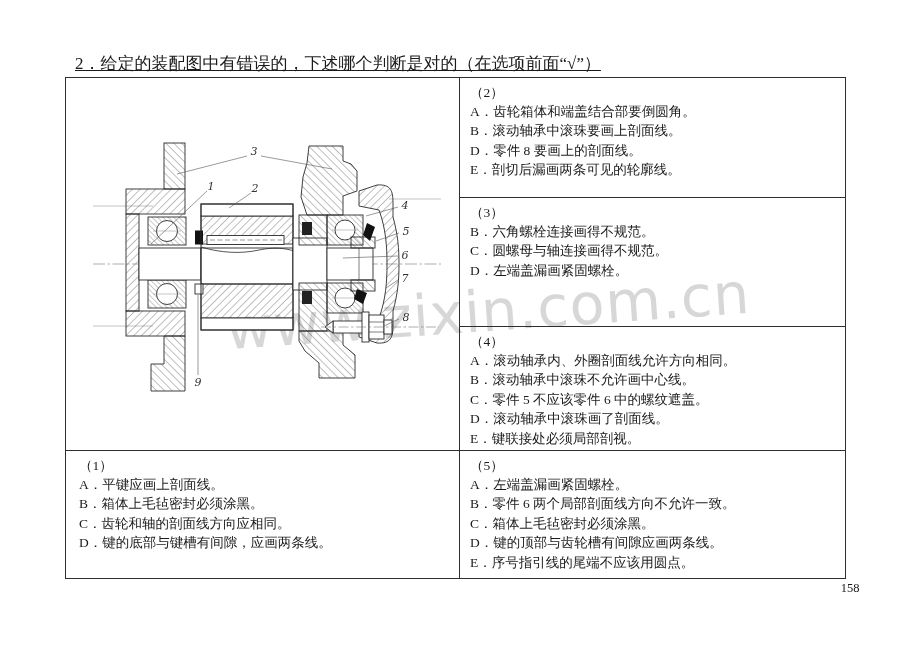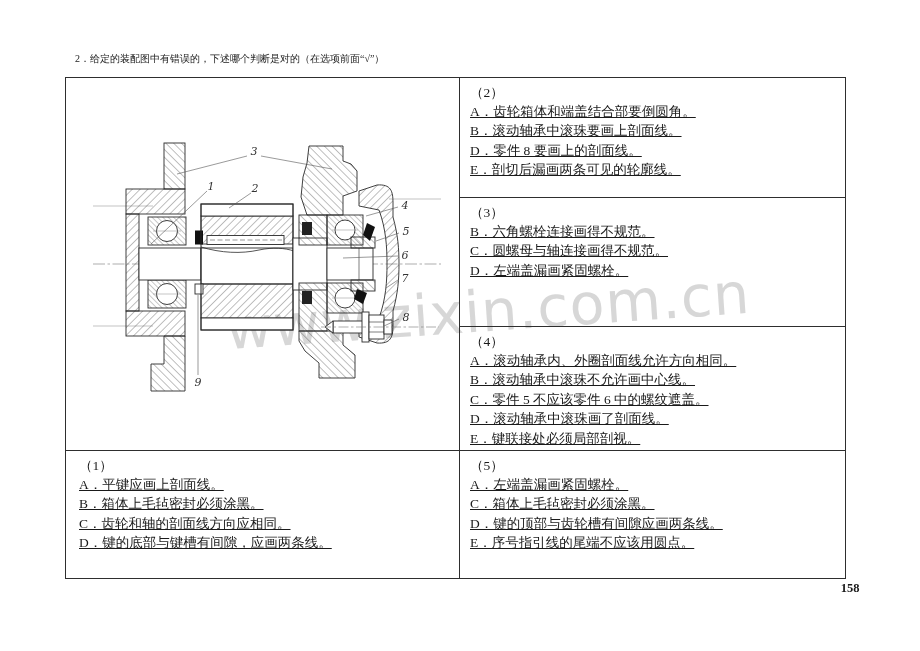--- a/index.html
+++ b/index.html
@@ -2,45 +2,45 @@
 <html><head>
 <meta charset="utf-8">
 <style>
   html,body{margin:0;padding:0;}
   body{
     width:920px;height:651px;position:relative;background:#ffffff;
     font-family:"Liberation Serif","DejaVu Serif",serif;color:#1a1a1a;
     overflow:hidden;
   }
   .title{
-    position:absolute;left:75px;top:52px;font-size:10px;white-space:nowrap;
+    position:absolute;left:75px;top:52px;font-size:17px;white-space:nowrap;text-decoration:underline;
   }
   .watermark{
     position:absolute;left:225px;top:278px;z-index:0;
     font-family:"DejaVu Sans","Liberation Sans",sans-serif;
     font-size:57px;color:#b7b7b7;opacity:0.55;letter-spacing:1px;
     transform:rotate(-4deg);white-space:nowrap;pointer-events:none;
   }
   .qtable{
     position:absolute;left:65px;top:77px;width:779px;height:500px;
     border:1px solid #2e2e2e;z-index:2;background:transparent;
   }
   .cell{position:absolute;box-sizing:border-box;font-size:13.5px;}
   .cell-draw{left:0;top:0;width:393px;height:372px;}
   .c2{left:393px;top:0;width:386px;height:119px;border-left:1px solid #2e2e2e;padding:5px 6px 0 10px;}
   .c3{left:393px;top:119px;width:386px;height:129px;border-left:1px solid #2e2e2e;border-top:1px solid #2e2e2e;padding:5px 6px 0 10px;}
   .c4{left:393px;top:248px;width:386px;height:124px;border-left:1px solid #2e2e2e;border-top:1px solid #2e2e2e;padding:5px 6px 0 10px;}
   .c1{left:0;top:372px;width:393px;height:128px;border-top:1px solid #2e2e2e;padding:5px 6px 0 13px;}
   .c5{left:393px;top:372px;width:386px;height:128px;border-left:1px solid #2e2e2e;border-top:1px solid #2e2e2e;padding:5px 6px 0 10px;}
   .q-header{line-height:19px;}
-  .q-option{line-height:19.4px;white-space:nowrap;text-decoration:underline;}
+  .q-option{line-height:19.4px;white-space:nowrap;}
   .figure{position:absolute;left:25px;top:38px;}
   .page-number{
     position:absolute;left:828px;top:581px;width:44px;text-align:center;
-    font-weight:bold;font-size:12.5px;z-index:2;
+    font-weight:normal;font-size:12.5px;z-index:2;
   }
   svg text.plbl{
     font-family:"DejaVu Serif","Liberation Serif",serif;
     font-style:italic;font-size:11px;fill:#333;
   }
 </style>
 </head>
 <body>
 
 <div class="title">2．给定的装配图中有错误的，下述哪个判断是对的（在选项前面“√”）</div>
@@ -208,20 +208,21 @@
     <div class="q-header">（1）</div>
     <div class="q-option">A．平键应画上剖面线。</div>
     <div class="q-option">B．箱体上毛毡密封必须涂黑。</div>
     <div class="q-option">C．齿轮和轴的剖面线方向应相同。</div>
     <div class="q-option">D．键的底部与键槽有间隙，应画两条线。</div>
   </div>
 
   <div class="cell c5">
     <div class="q-header">（5）</div>
     <div class="q-option">A．左端盖漏画紧固螺栓。</div>
+    <div class="q-option">B．零件 6 两个局部剖面线方向不允许一致。</div>
     <div class="q-option">C．箱体上毛毡密封必须涂黑。</div>
     <div class="q-option">D．键的顶部与齿轮槽有间隙应画两条线。</div>
     <div class="q-option">E．序号指引线的尾端不应该用圆点。</div>
   </div>
 
 </div>
 
 <div class="page-number">158</div>
 
 </body></html>

